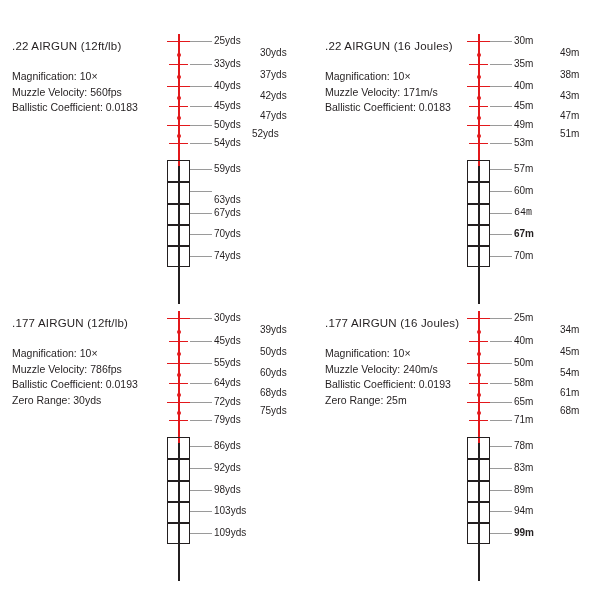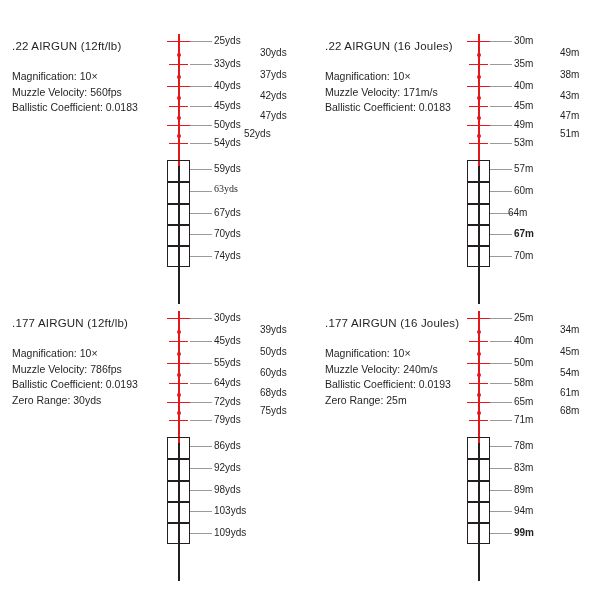--- a/index.html
+++ b/index.html
@@ -158,30 +158,30 @@
       <div class="leader" style="left:30px;width:22px;top:200px;"></div>
       <div class="leader" style="left:30px;width:22px;top:222px;"></div>
 
       <div class="lbl" style="left:54px;top:1px;">25yds</div>
       <div class="lbl" style="left:54px;top:24px;">33yds</div>
       <div class="lbl" style="left:54px;top:46px;">40yds</div>
       <div class="lbl" style="left:54px;top:66px;">45yds</div>
       <div class="lbl" style="left:54px;top:85px;">50yds</div>
       <div class="lbl" style="left:54px;top:103px;">54yds</div>
       <div class="lbl" style="left:54px;top:129px;">59yds</div>
-      <div class="lbl" style="left:54px;top:149px;font-family:Liberation Serif, serif;">63yds</div>
+      <div class="lbl" style="left:54px;top:160px;">63yds</div>
       <div class="lbl" style="left:54px;top:173px;">67yds</div>
       <div class="lbl" style="left:54px;top:194px;">70yds</div>
       <div class="lbl" style="left:54px;top:216px;">74yds</div>
 
       <div class="lbl" style="left:100px;top:13px;">30yds</div>
       <div class="lbl" style="left:100px;top:35px;">37yds</div>
       <div class="lbl" style="left:100px;top:56px;">42yds</div>
       <div class="lbl" style="left:100px;top:76px;">47yds</div>
-      <div class="lbl" style="left:84px;top:94px;">52yds</div>
+      <div class="lbl" style="left:92px;top:94px;">52yds</div>
     </div>
   </div>
 
   <div class="panel p1">
     <div class="info">
       <div class="title">.22 AIRGUN (16 Joules)</div>
       <div class="specline">Magnification: 10×</div>
       <div class="specline">Muzzle Velocity: 171m/s</div>
       <div class="specline">Ballistic Coefficient: 0.0183</div>
     </div>
@@ -222,21 +222,21 @@
       <div class="leader" style="left:30px;width:22px;top:222px;"></div>
 
       <div class="lbl" style="left:54px;top:1px;">30m</div>
       <div class="lbl" style="left:54px;top:24px;">35m</div>
       <div class="lbl" style="left:54px;top:46px;">40m</div>
       <div class="lbl" style="left:54px;top:66px;">45m</div>
       <div class="lbl" style="left:54px;top:85px;">49m</div>
       <div class="lbl" style="left:54px;top:103px;">53m</div>
       <div class="lbl" style="left:54px;top:129px;">57m</div>
       <div class="lbl" style="left:54px;top:151px;">60m</div>
-      <div class="lbl" style="left:48px;top:173px;">64m</div>
+      <div class="lbl" style="left:54px;top:173px;font-family:Liberation Mono, monospace;">64m</div>
       <div class="lbl" style="left:54px;top:194px;font-weight:bold;">67m</div>
       <div class="lbl" style="left:54px;top:216px;">70m</div>
 
       <div class="lbl" style="left:100px;top:13px;">49m</div>
       <div class="lbl" style="left:100px;top:35px;">38m</div>
       <div class="lbl" style="left:100px;top:56px;">43m</div>
       <div class="lbl" style="left:100px;top:76px;">47m</div>
       <div class="lbl" style="left:100px;top:94px;">51m</div>
     </div>
   </div>

